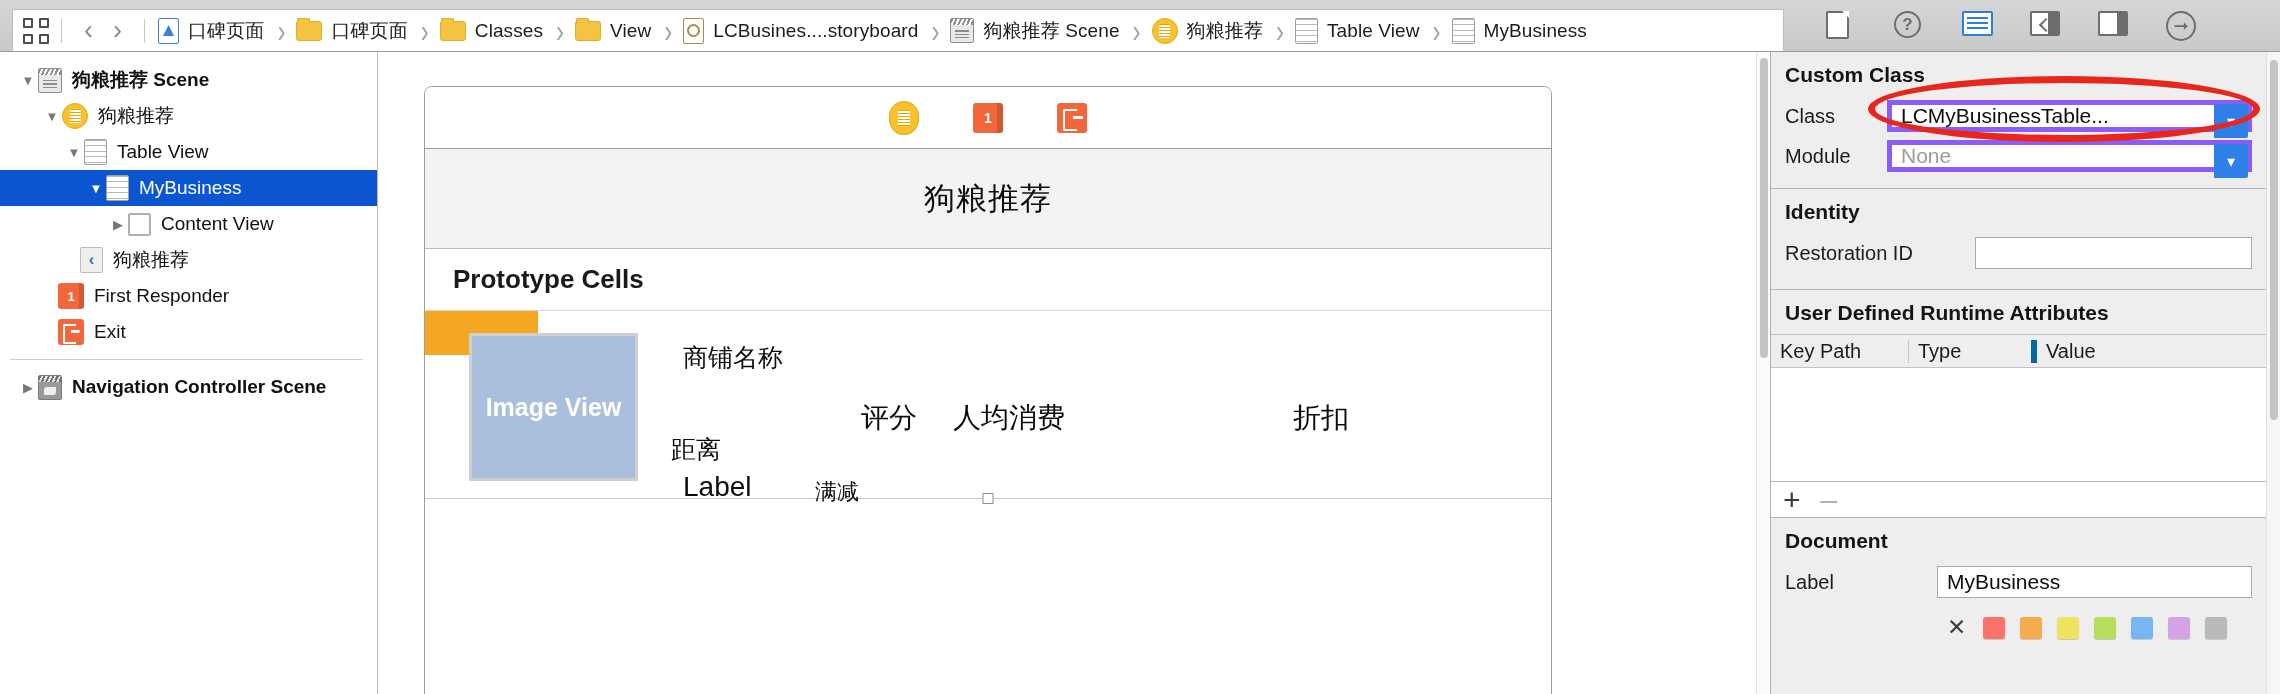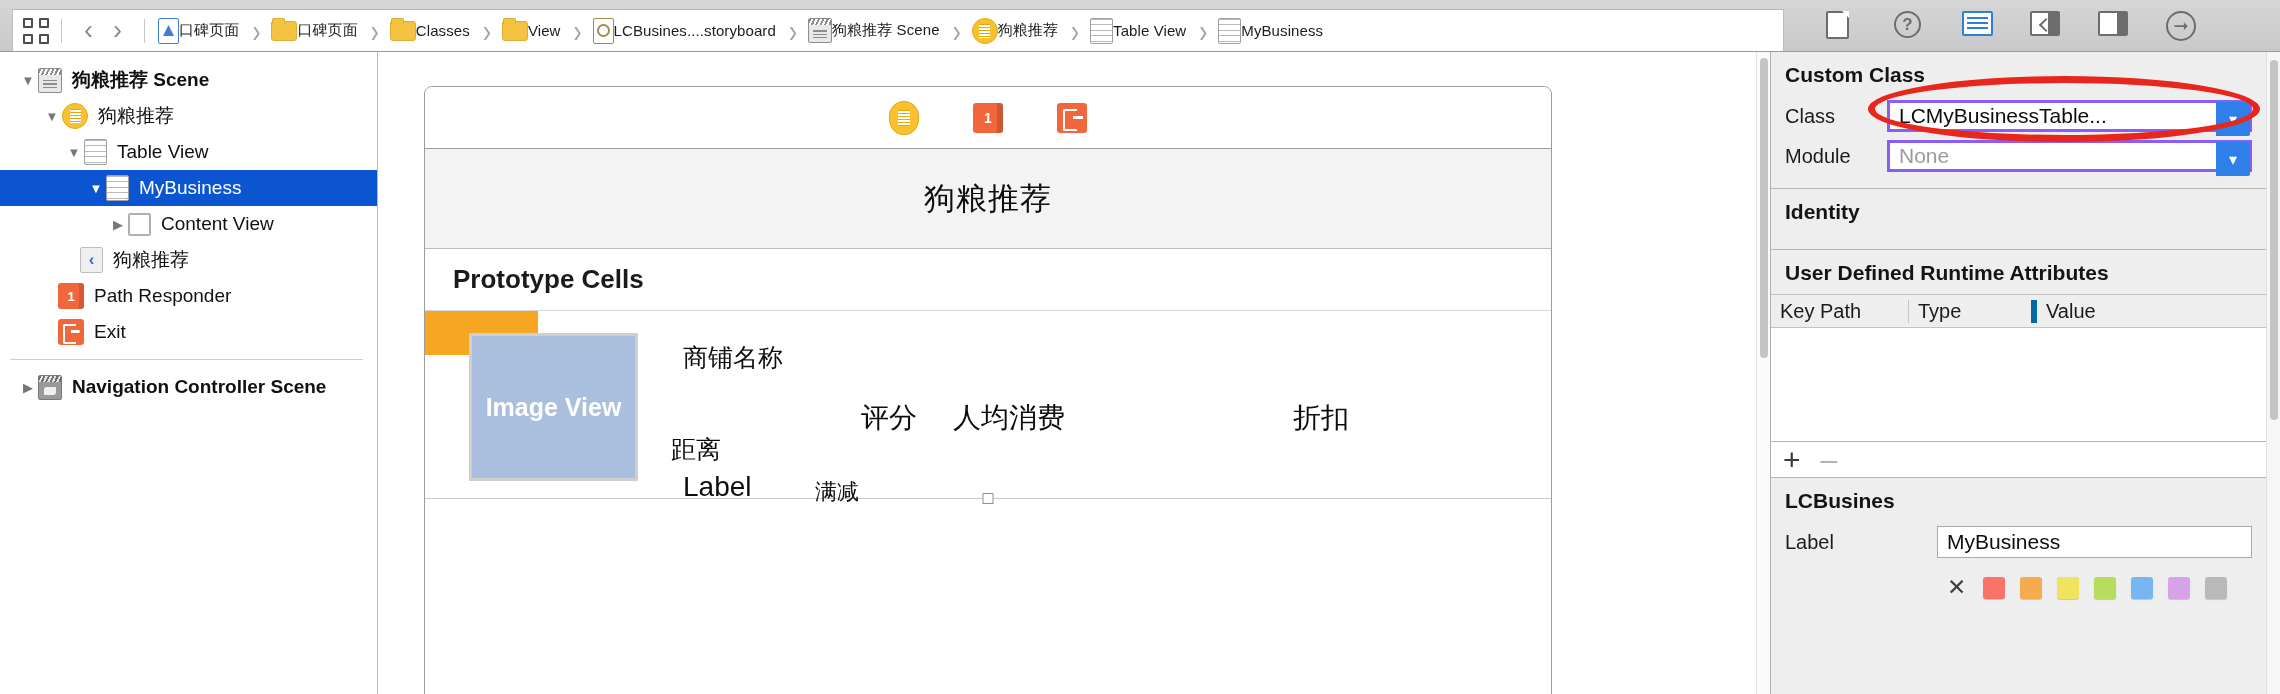--- a/index.html
+++ b/index.html
@@ -34,21 +34,21 @@
   .nav-arrow {
     font-size: 27px; color: #8a8a8a; line-height: 1;
     padding: 0 10px; font-family: "Liberation Sans", sans-serif;
     cursor: default; flex: none;
   }
   .crumb {
     display: flex; align-items: center; flex: none;
     padding: 0 1px; height: 100%;
   }
   .crumb-label {
-    font-size: 15px; color: #1c1c1c; margin-left: 0;
+    font-size: 19px; color: #1c1c1c; margin-left: 9px;
     white-space: nowrap; letter-spacing: .1px;
   }
   .chev {
     flex: none; margin: 0 10px 0 12px;
     color: #a3a3a3; font-size: 24px; font-weight: 300; line-height: 1;
     transform: scaleY(1.35); display: inline-block;
   }
 
   
   .ico-storyboardgrid { width: 26px; height: 26px; position: relative; }
@@ -296,21 +296,21 @@
   }
   .field-label {
     font-size: 20px; color: #1b1b1b; padding-right: 12px; flex: none;
   }
   .fl-w-class { width: 102px; }
   .fl-w-rest  { width: 190px; }
   .fl-w-doc   { width: 152px; }
 
   .combo {
     flex: 1; height: 32px; display: flex; align-items: center;
-    background: #ffffff; border: 3px solid #8b5cf6; position: relative;
+    background: #ffffff; border: 5px solid #8b5cf6; position: relative;
   }
   .combo-text { font-size: 21px; color: #0d0d0d; padding-left: 9px; flex: 1; white-space: nowrap; overflow: hidden; }
   .combo-text.placeholder { color: #9b9b9b; }
   .combo-goto {
     width: 24px; height: 24px; border-radius: 50%; background: #8f8f8f;
     display: flex; align-items: center; justify-content: center;
     color: #ffffff; font-size: 15px; margin-right: 4px; flex: none;
   }
   .combo-stepper {
     width: 34px; height: 32px; background: #2f7fe8; flex: none;
@@ -479,21 +479,21 @@
       <span class="row-label">Content View</span>
     </div>
 
     <div class="row" style="padding-left:80px">
       <span class="row-icon ico-backitem">‹</span>
       <span class="row-label">狗粮推荐</span>
     </div>
 
     <div class="row" style="padding-left:58px">
       <span class="row-icon ico-firstresp">1</span>
-      <span class="row-label">Path Responder</span>
+      <span class="row-label">First Responder</span>
     </div>
 
     <div class="row" style="padding-left:58px">
       <span class="row-icon ico-exit"></span>
       <span class="row-label">Exit</span>
     </div>
 
     <div class="outline-divider"></div>
 
     <div class="row" style="padding-left:18px">
@@ -570,38 +570,42 @@
         <div class="combo">
           <span class="combo-text placeholder">None</span>
           <span class="combo-stepper">▾</span>
         </div>
       </div>
 
       <div style="height:12px"></div>
       <div class="hr"></div>
 
       <div class="sect-title">Identity</div>
+      <div class="field-row">
+        <div class="field-label fl-w-rest">Restoration ID</div>
+        <div class="textfield"></div>
+      </div>
       <div style="height:16px"></div>
       <div class="hr"></div>
 
       <div class="sect-title">User Defined Runtime Attributes</div>
 
       <div class="udra-head">
         <div class="udra-col c1">Key Path</div>
         <div class="udra-col c2">Type</div>
         <div class="udra-col c3">Value</div>
       </div>
       <div class="udra-body"></div>
 
       <div class="udra-tools">
         <span class="udra-plus">+</span>
         <span class="udra-minus">–</span>
       </div>
 
-      <div class="sect-title">LCBusines</div>
+      <div class="sect-title">Document</div>
       <div class="field-row">
         <div class="field-label fl-w-doc">Label</div>
         <div class="textfield">MyBusiness</div>
       </div>
 
       <div class="color-row">
         <span class="swatch-x">✕</span>
         <span class="swatch" style="background:#f9736a"></span>
         <span class="swatch" style="background:#f5ac4e"></span>
         <span class="swatch" style="background:#f0e35f"></span>

